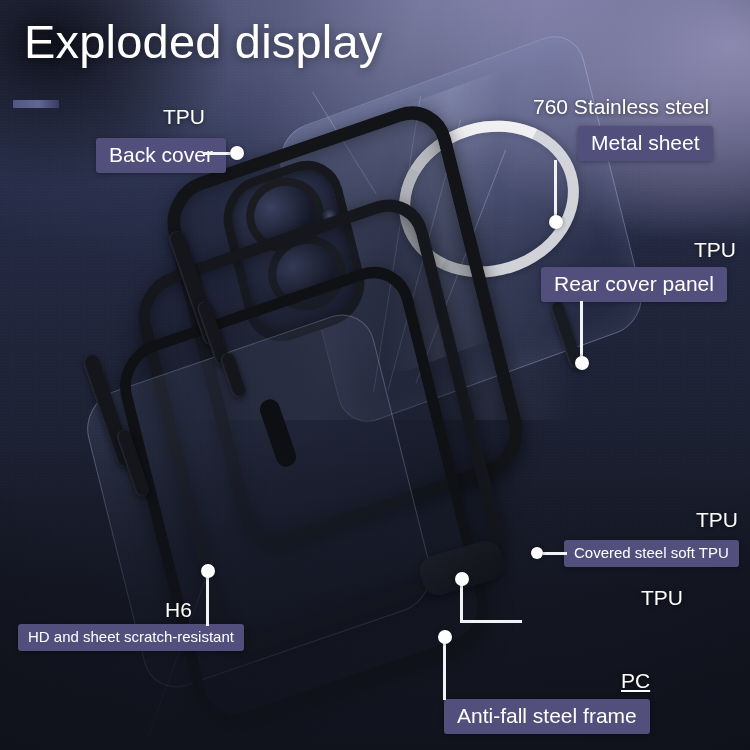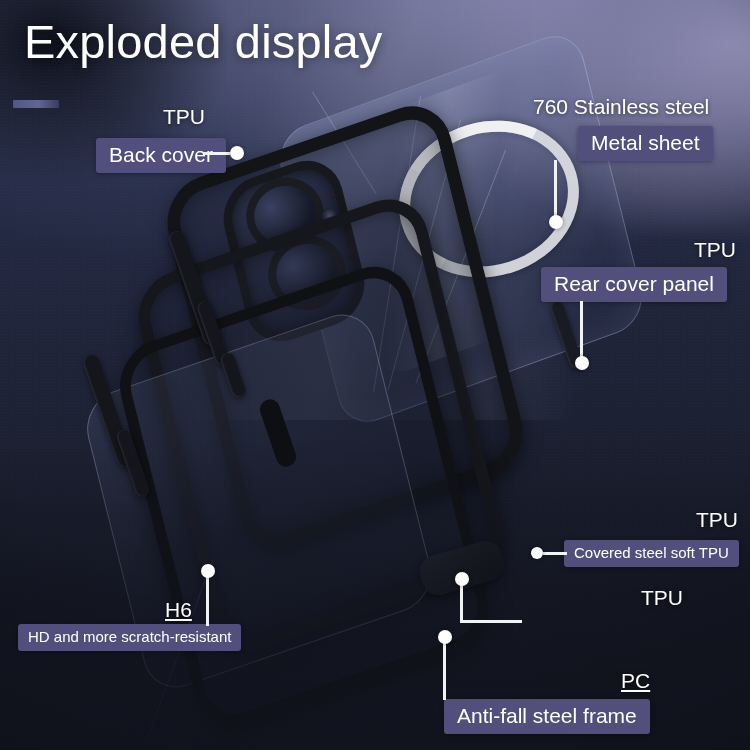--- a/index.html
+++ b/index.html
@@ -292,18 +292,18 @@
   <div class="mat" style="left:641px;top:586px;">TPU</div>
   <div class="elbow-h" style="left:460px;top:620px;width:62px;"></div>
   <div class="elbow-v" style="left:460px;top:578px;height:45px;"></div>
   <div class="dot" style="left:455px;top:572px;"></div>
 
   <div class="mat" style="left:621px;top:669px;text-decoration:underline;">PC</div>
   <div class="chip" style="left:444px;top:699px;">Anti-fall steel frame</div>
   <div class="lead v" style="left:443px;top:638px;height:62px;"></div>
   <div class="dot" style="left:438px;top:630px;"></div>
 
-  <div class="mat" style="left:165px;top:598px;text-decoration:underline;">H6</div>
-  <div class="chip sm" style="left:18px;top:624px;">HD and more scratch-resistant</div>
+  <div class="mat" style="left:165px;top:598px;">H6</div>
+  <div class="chip sm" style="left:18px;top:624px;">HD and sheet scratch-resistant</div>
   <div class="lead v" style="left:206px;top:572px;height:54px;"></div>
   <div class="dot" style="left:201px;top:564px;"></div>
 
 </div>
 
 </body></html>

